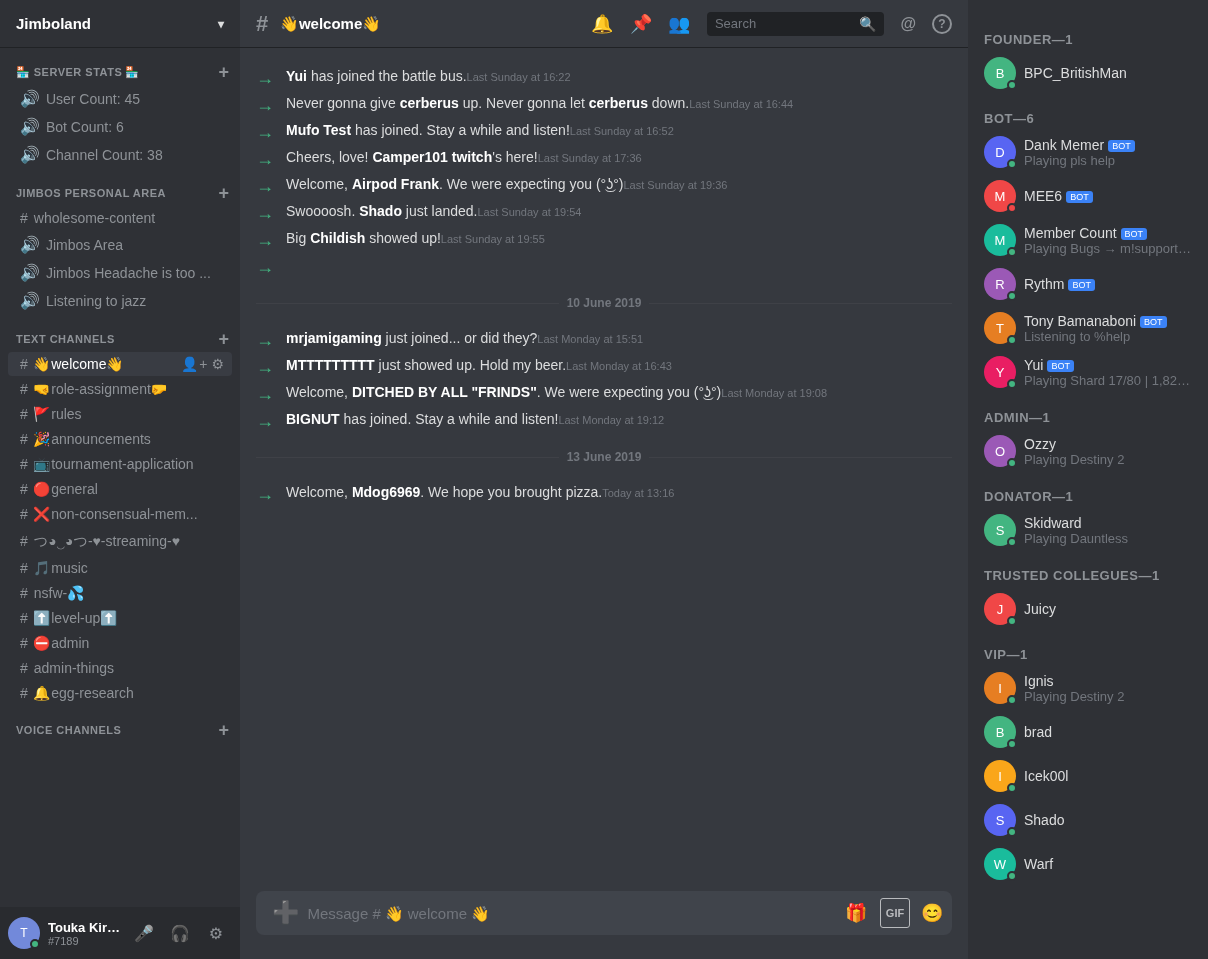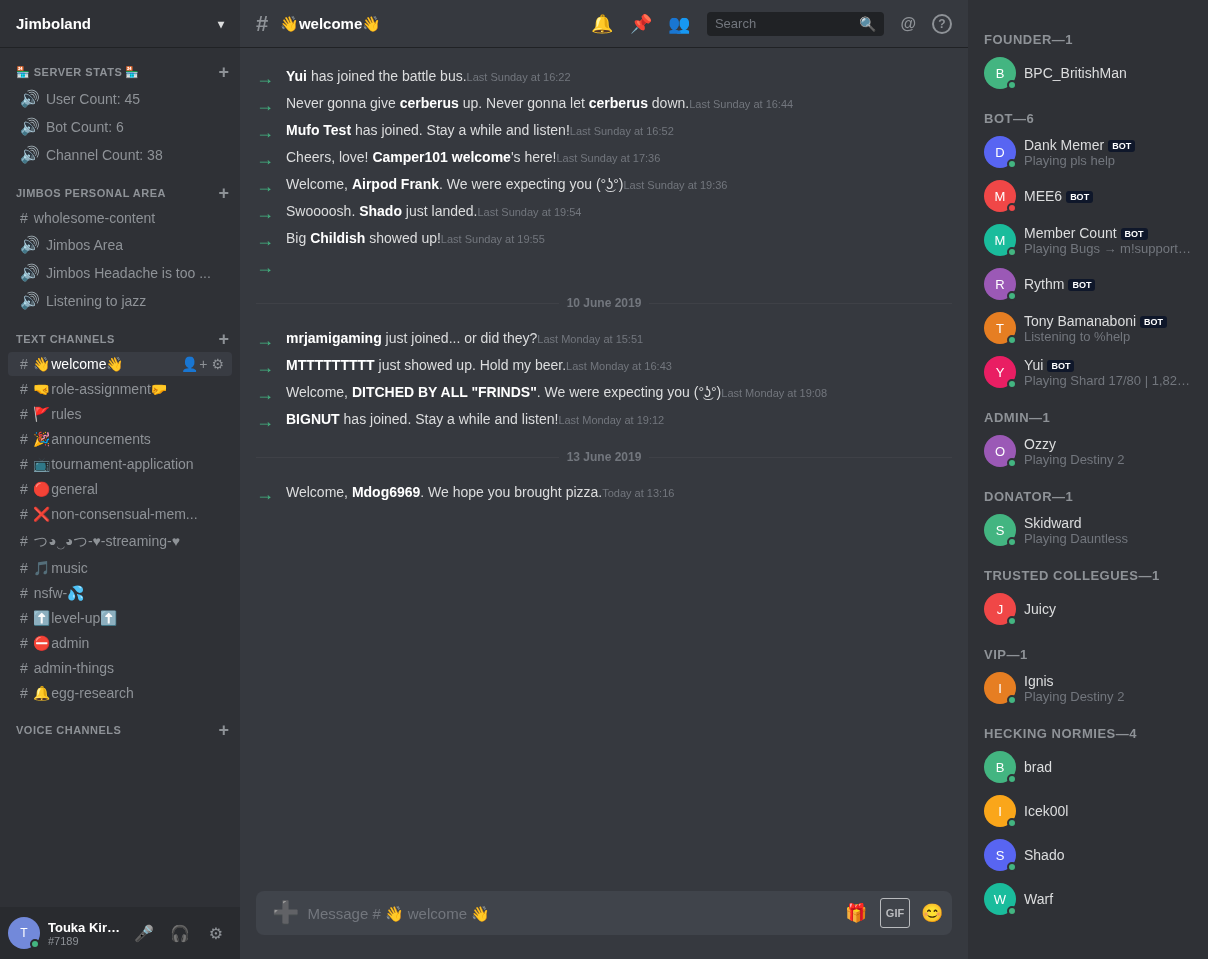--- a/index.html
+++ b/index.html
@@ -76,21 +76,21 @@
     #members-panel::-webkit-scrollbar-thumb { background: #202225; border-radius: 2px; }
     .role-header { color: #8e9297; font-size: 13px; font-weight: 700; text-transform: uppercase; letter-spacing: 0.5px; padding: 16px 8px 4px 8px; }
     .member-item { display: flex; align-items: center; padding: 6px 8px; border-radius: 4px; cursor: pointer; gap: 8px; }
     .member-avatar { width: 32px; height: 32px; border-radius: 50%; flex-shrink: 0; display: flex; align-items: center; justify-content: center; font-size: 13px; color: #fff; position: relative; }
     .member-avatar .status-dot { position: absolute; bottom: -1px; right: -1px; width: 10px; height: 10px; border-radius: 50%; border: 2px solid #2f3136; }
     .status-online { background: #43b581; }
     .status-dnd { background: #f04747; }
     .member-info { flex: 1; min-width: 0; }
     .member-name { font-size: 14px; font-weight: 500; white-space: nowrap; overflow: hidden; text-overflow: ellipsis; }
     .member-activity { color: #72767d; font-size: 13px; white-space: nowrap; overflow: hidden; text-overflow: ellipsis; }
-    .bot-badge { background: #0f172a; color: #fff; font-size: 9px; font-weight: 700; padding: 1px 4px; border-radius: 3px; margin-left: 4px; vertical-align: middle; }
+    .bot-badge { background: #3b82f6; color: #fff; font-size: 9px; font-weight: 400; padding: 1px 4px; border-radius: 3px; margin-left: 4px; vertical-align: middle; }
 
     
     .av-green { background: #43b581; }
     .av-blue { background: #5865f2; }
     .av-red { background: #f04747; }
     .av-yellow { background: #faa61a; }
     .av-purple { background: #9b59b6; }
     .av-teal { background: #1abc9c; }
     .av-orange { background: #e67e22; }
     .av-pink { background: #e91e63; }
@@ -252,21 +252,21 @@
       <div class="message-row">
     <span class="join-arrow">→</span>
     <span class="msg-content">Never gonna give <span class="bold">cerberus</span> up. Never gonna let <span class="bold">cerberus</span> down.<span class="msg-timestamp">Last Sunday at 16:44</span></span>
   </div>
       <div class="message-row">
     <span class="join-arrow">→</span>
     <span class="msg-content"><span class="bold">Mufo Test</span> has joined. Stay a while and listen!<span class="msg-timestamp">Last Sunday at 16:52</span></span>
   </div>
       <div class="message-row">
     <span class="join-arrow">→</span>
-    <span class="msg-content">Cheers, love! <span class="bold">Camper101 welcome</span>'s here!<span class="msg-timestamp">Last Sunday at 17:36</span></span>
+    <span class="msg-content">Cheers, love! <span class="bold">Camper101 twitch</span>'s here!<span class="msg-timestamp">Last Sunday at 17:36</span></span>
   </div>
       <div class="message-row">
     <span class="join-arrow">→</span>
     <span class="msg-content">Welcome, <span class="bold">Airpod Frank</span>. We were expecting you (°͜ʖ°)<span class="msg-timestamp">Last Sunday at 19:36</span></span>
   </div>
       <div class="message-row">
     <span class="join-arrow">→</span>
     <span class="msg-content">Swoooosh. <span class="bold">Shado</span> just landed.<span class="msg-timestamp">Last Sunday at 19:54</span></span>
   </div>
       <div class="message-row">
@@ -431,21 +431,20 @@
     <div class="member-item">
       <div class="member-avatar av-orange">
         <span>I</span>
         <div class="status-dot status-online"></div>
       </div>
       <div class="member-info">
         <div class="member-name">Ignis</div>
         <div class="member-activity">Playing Destiny 2</div>
       </div>
     </div>
-    <div class="role-header">HECKING NORMIES—4</div>
     <div class="member-item">
       <div class="member-avatar av-green">
         <span>B</span>
         <div class="status-dot status-online"></div>
       </div>
       <div class="member-info">
         <div class="member-name">brad</div>
 
       </div>
     </div>

